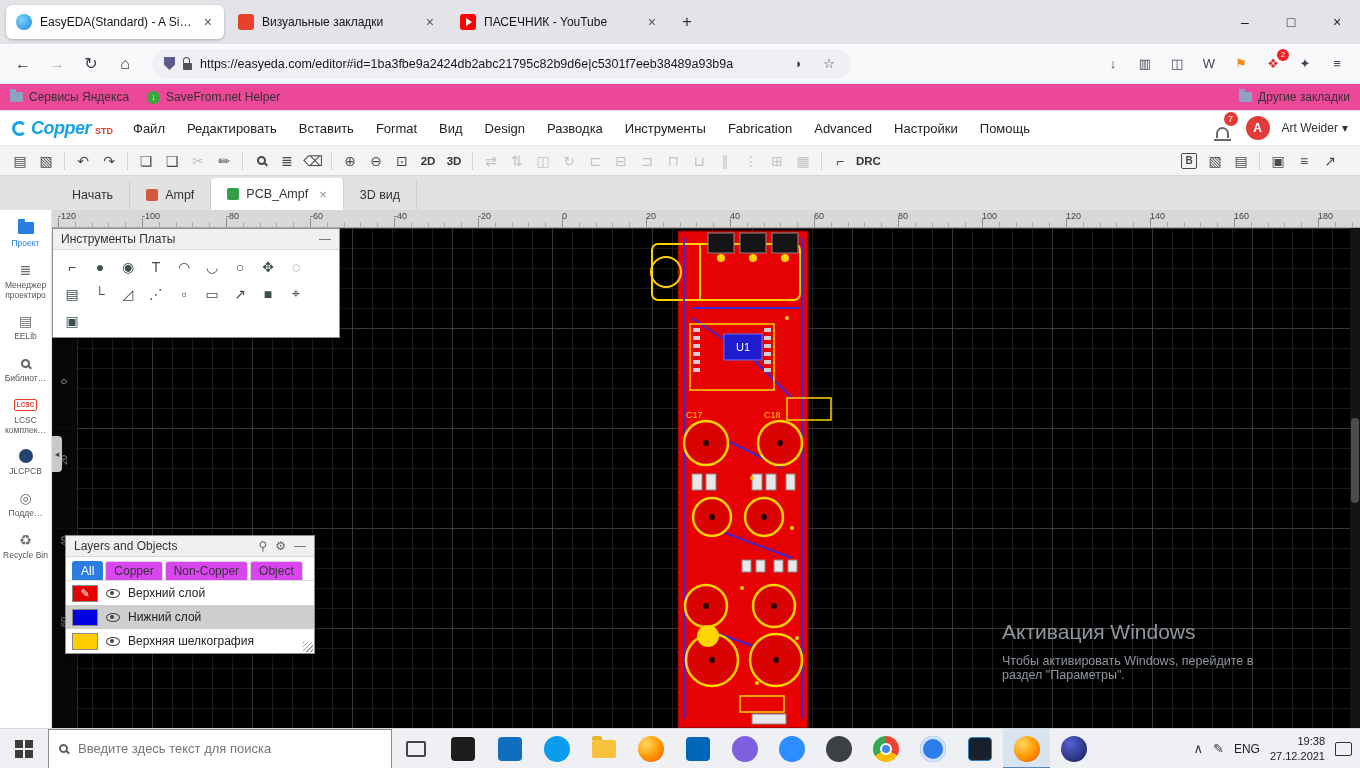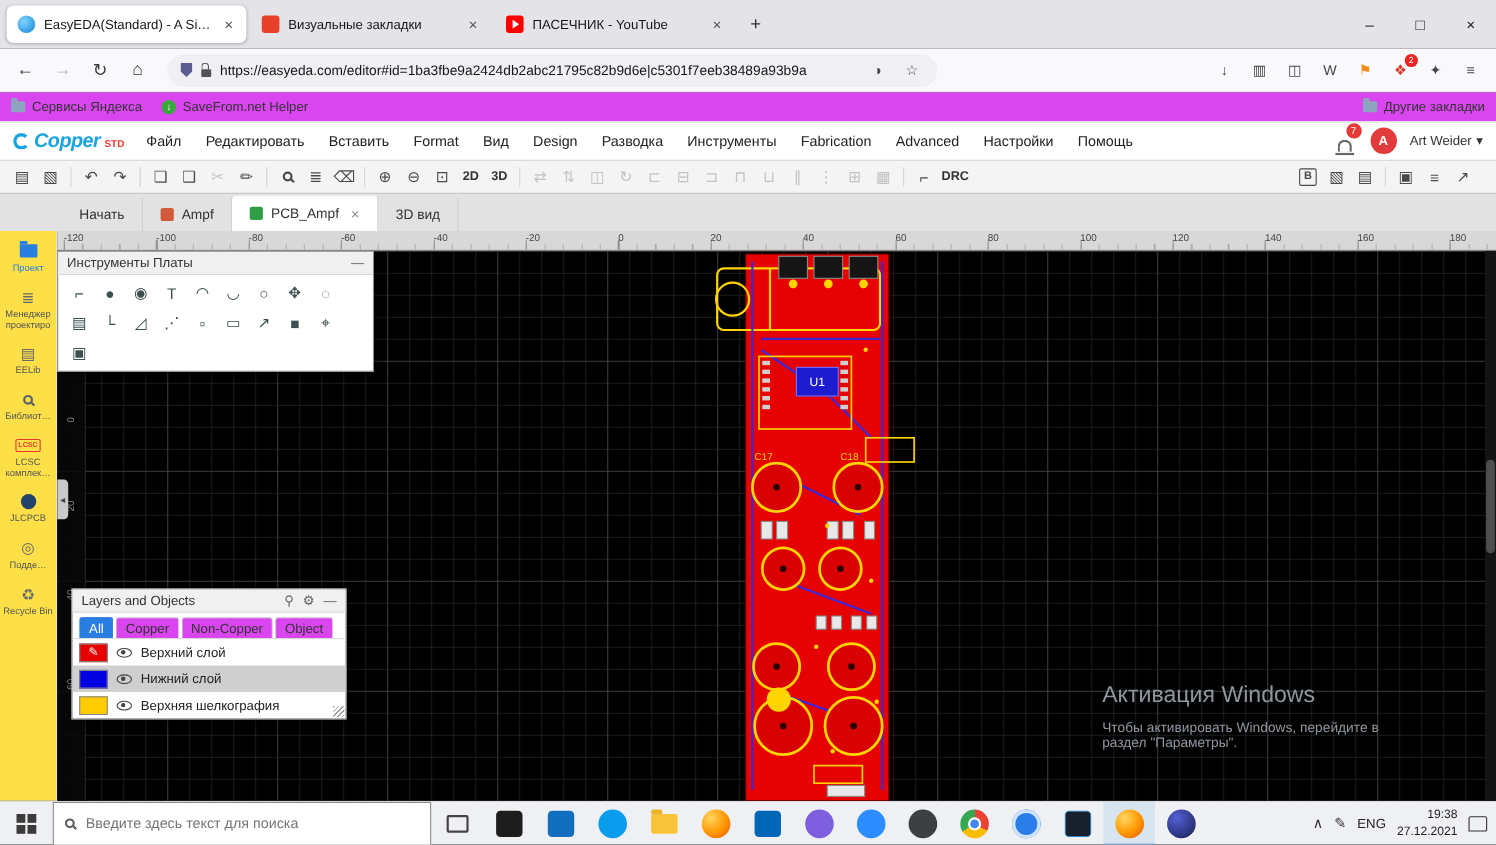--- a/index.html
+++ b/index.html
@@ -30,21 +30,21 @@
   .urltext { flex:1; color:#15141a; font-size:12.5px; white-space:nowrap; overflow:hidden; }
   .shield { width:11px; height:13px; background:#5b5b8f; clip-path:polygon(0 0,100% 0,100% 60%,50% 100%,0 60%); }
   .lockico { width:9px; height:7px; background:#515158; border-radius:1px; position:relative; margin-top:5px; }
   .lockico::before { content:""; position:absolute; width:5px; height:5px; border:1.5px solid #515158; border-bottom:none; border-radius:4px 4px 0 0; top:-6px; left:0; }
   .exticons { margin-left:auto; display:flex; align-items:center; gap:10px; padding-right:4px; }
   .eico { width:22px; height:22px; display:flex; align-items:center; justify-content:center; font-size:13px; color:#45454e; position:relative; }
   .eico .badge { position:absolute; top:-4px; right:-5px; background:#e22; color:#fff; font-size:8px; min-width:12px; height:12px; border-radius:6px; display:flex; align-items:center; justify-content:center; }
   .eico.orange { color:#f28c1b; } .eico.red { color:#d8342c; }
 
   
-  .bmbar { height:27px; background:#d946ef; border-bottom:1px solid #e4e4e8; display:flex; align-items:center; padding:0 10px; gap:18px; font-size:12px; color:#333; flex:0 0 auto; }
+  .bmbar { height:27px; background:#ec4899; border-bottom:1px solid #e4e4e8; display:flex; align-items:center; padding:0 10px; gap:18px; font-size:12px; color:#333; flex:0 0 auto; }
   .bmitem { display:flex; align-items:center; gap:6px; }
   .folder { width:13px; height:10px; background:#8ea3c0; border-radius:1px; position:relative; }
   .folder::before { content:""; position:absolute; top:-3px; left:0; width:6px; height:3px; background:#8ea3c0; border-radius:1px 1px 0 0; }
   .sfico { width:13px; height:13px; background:#37a93c; border-radius:50%; color:#fff; font-size:9px; display:flex; align-items:center; justify-content:center; }
   .bmright { margin-left:auto; display:flex; align-items:center; gap:6px; }
 
   
   .appheader { height:35px; background:#fff; display:flex; align-items:center; padding:0 12px; gap:6px; border-bottom:1px solid #ececec; flex:0 0 auto; }
   .logo { display:flex; align-items:baseline; gap:4px; margin-right:14px; }
   .logoring { width:15px; height:15px; border:3px solid #19a3e0; border-right-color:transparent; border-radius:50%; align-self:center; }
@@ -76,21 +76,21 @@
   .doctabs { height:34px; background:#e2e2e2; display:flex; align-items:flex-end; padding-left:56px; flex:0 0 auto; }
   .dtab { height:30px; display:flex; align-items:center; gap:7px; padding:0 16px; font-size:12.5px; color:#333; border-right:1px solid #d0d0d0; }
   .dtab.active { background:#fff; border-radius:4px 4px 0 0; height:32px; }
   .dico { width:12px; height:12px; border-radius:2px; }
   .dico.sch { background:#d05a3a; }
   .dico.pcb { background:#2f9e44; }
   .dtab .dclose { color:#888; font-size:13px; margin-left:4px; }
 
   
   .main { flex:1; display:flex; min-height:0; }
-  .sidebar { width:52px; background:#fde047; border-right:1px solid #e2e2e2; display:flex; flex-direction:column; align-items:center; padding-top:10px; gap:13px; }
+  .sidebar { width:52px; background:#ffffff; border-right:1px solid #e2e2e2; display:flex; flex-direction:column; align-items:center; padding-top:10px; gap:13px; }
   .sbitem { width:52px; display:flex; flex-direction:column; align-items:center; gap:3px; font-size:8.5px; color:#555; text-align:center; line-height:1.15; }
   .sbitem.active { color:#2a7de1; }
   .sbico { width:18px; height:16px; display:flex; align-items:center; justify-content:center; font-size:14px; color:#6b6b6b; }
   .sbitem.active .sbico { color:#2a7de1; }
   .sbfolder { width:16px; height:12px; background:#2a7de1; border-radius:1px; position:relative; }
   .sbfolder::before { content:""; position:absolute; top:-3px; left:0; width:7px; height:3px; background:#2a7de1; border-radius:1px 1px 0 0; }
   .lcscbox { font-size:6.5px; font-weight:bold; color:#e23b2e; border:1px solid #e23b2e; padding:1px 2px; border-radius:2px; }
   .jlccirc { width:14px; height:14px; border-radius:50%; background:#24436c; }
 
   .workspace { flex:1; display:flex; flex-direction:column; min-width:0; }

